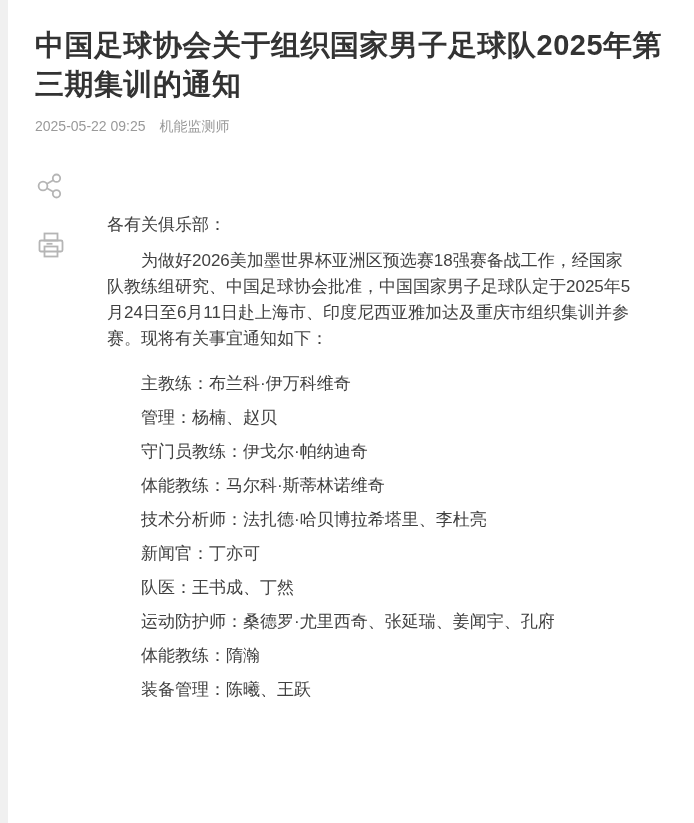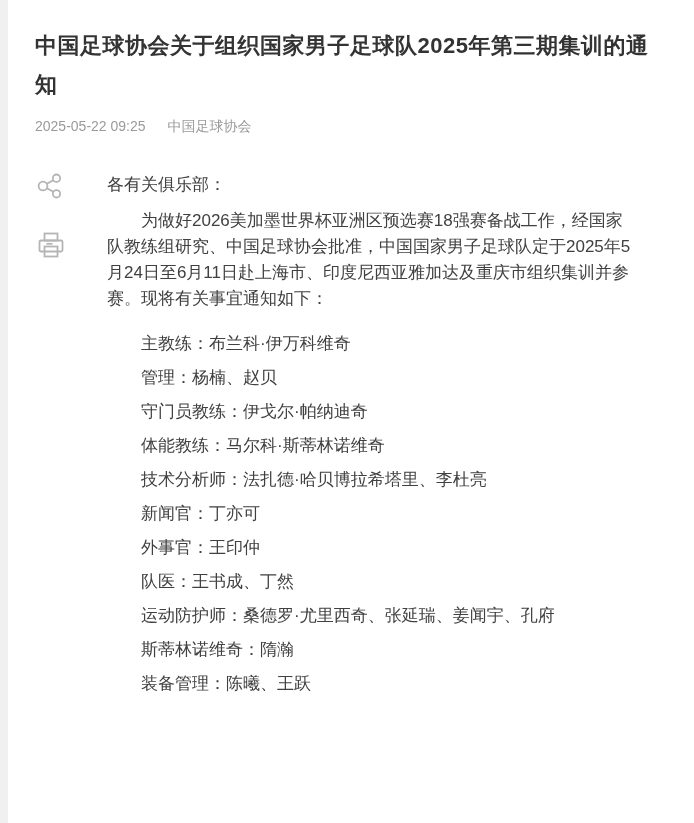--- a/index.html
+++ b/index.html
@@ -12,32 +12,32 @@
   }
   .left-strip {
     position:absolute; left:0; top:0;
     width:8px; height:823px;
     background:#f0f0f0;
   }
   .page { position:relative; width:694px; height:823px; }
   header { padding:26px 28px 0 35px; }
   h1.title {
     margin:0;
-    font-size:22px;
+    font-size:29px;
     line-height:39px;
     font-weight:bold;
     color:#333333;
     letter-spacing:0.5px;
   }
   .meta {
     margin-top:14px;
     font-size:14px;
     color:#9a9a9a;
     display:flex;
-    gap:22px;
+    gap:14px;
   }
   .main { display:flex; margin-top:36px; }
   .tools {
     width:107px;
     box-sizing:border-box;
     padding-left:36px;
     display:flex;
     flex-direction:column;
     gap:30px;
     align-items:flex-start;
@@ -46,21 +46,21 @@
     background:none; border:none; padding:0; margin:0;
     cursor:pointer; line-height:0;
   }
   .content {
     width:527px;
     font-size:17px;
     line-height:26px;
     color:#404040;
   }
   .line { margin:0 0 8px 0; }
-  .salutation { margin-bottom:10px; }
+  .salutation { margin-bottom:10px;margin-top:40px; }
   .intro { margin-bottom:19px; }
   .indent { text-indent:2em; }
   .bold { font-weight:bold; }
   .highlighted { position:relative; }
   .highlight-box {
     position:absolute;
     left:-12px; top:-14px;
     width:344px; height:46px;
     border:4px solid #e23b2d;
     border-radius:3px;
@@ -71,21 +71,21 @@
 </head>
 <body>
 
 <div class="page">
   <div class="left-strip"></div>
 
   <header>
     <h1 class="title">中国足球协会关于组织国家男子足球队2025年第三期集训的通知</h1>
     <div class="meta">
       <span>2025-05-22 09:25</span>
-      <span>中国足球协会</span>
+      <span>机能监测师</span>
     </div>
   </header>
 
   <div class="main">
     <aside class="tools">
       <button class="tool-btn" title="share">
         <svg class="icon" width="27" height="28" viewBox="0 0 27 28">
           <circle cx="7" cy="14" r="4.4"></circle>
           <circle cx="20.5" cy="6.2" r="3.7"></circle>
           <circle cx="20.5" cy="21.8" r="3.7"></circle>
@@ -108,21 +108,20 @@
       <p class="line indent intro">为做好2026美加墨世界杯亚洲区预选赛18强赛备战工作，经国家队教练组研究、中国足球协会批准，中国国家男子足球队定于2025年5月24日至6月11日赴上海市、印度尼西亚雅加达及重庆市组织集训并参赛。现将有关事宜通知如下：</p>
 
       <p class="line indent">主教练：布兰科·伊万科维奇</p>
       <p class="line indent">管理：杨楠、赵贝</p>
 
 
       <p class="line indent">守门员教练：伊戈尔·帕纳迪奇</p>
       <p class="line indent">体能教练：马尔科·斯蒂林诺维奇</p>
       <p class="line indent">技术分析师：法扎德·哈贝博拉希塔里、李杜亮</p>
       <p class="line indent">新闻官：丁亦可</p>
-      <p class="line indent">外事官：王印仲</p>
       <p class="line indent">队医：王书成、丁然</p>
       <p class="line indent">运动防护师：桑德罗·尤里西奇、张延瑞、姜闻宇、孔府</p>
-      <p class="line indent">斯蒂林诺维奇：隋瀚</p>
+      <p class="line indent">体能教练：隋瀚</p>
       <p class="line indent">装备管理：陈曦、王跃</p>
 
     </section>
   </div>
 </div>
 
 </body></html>

